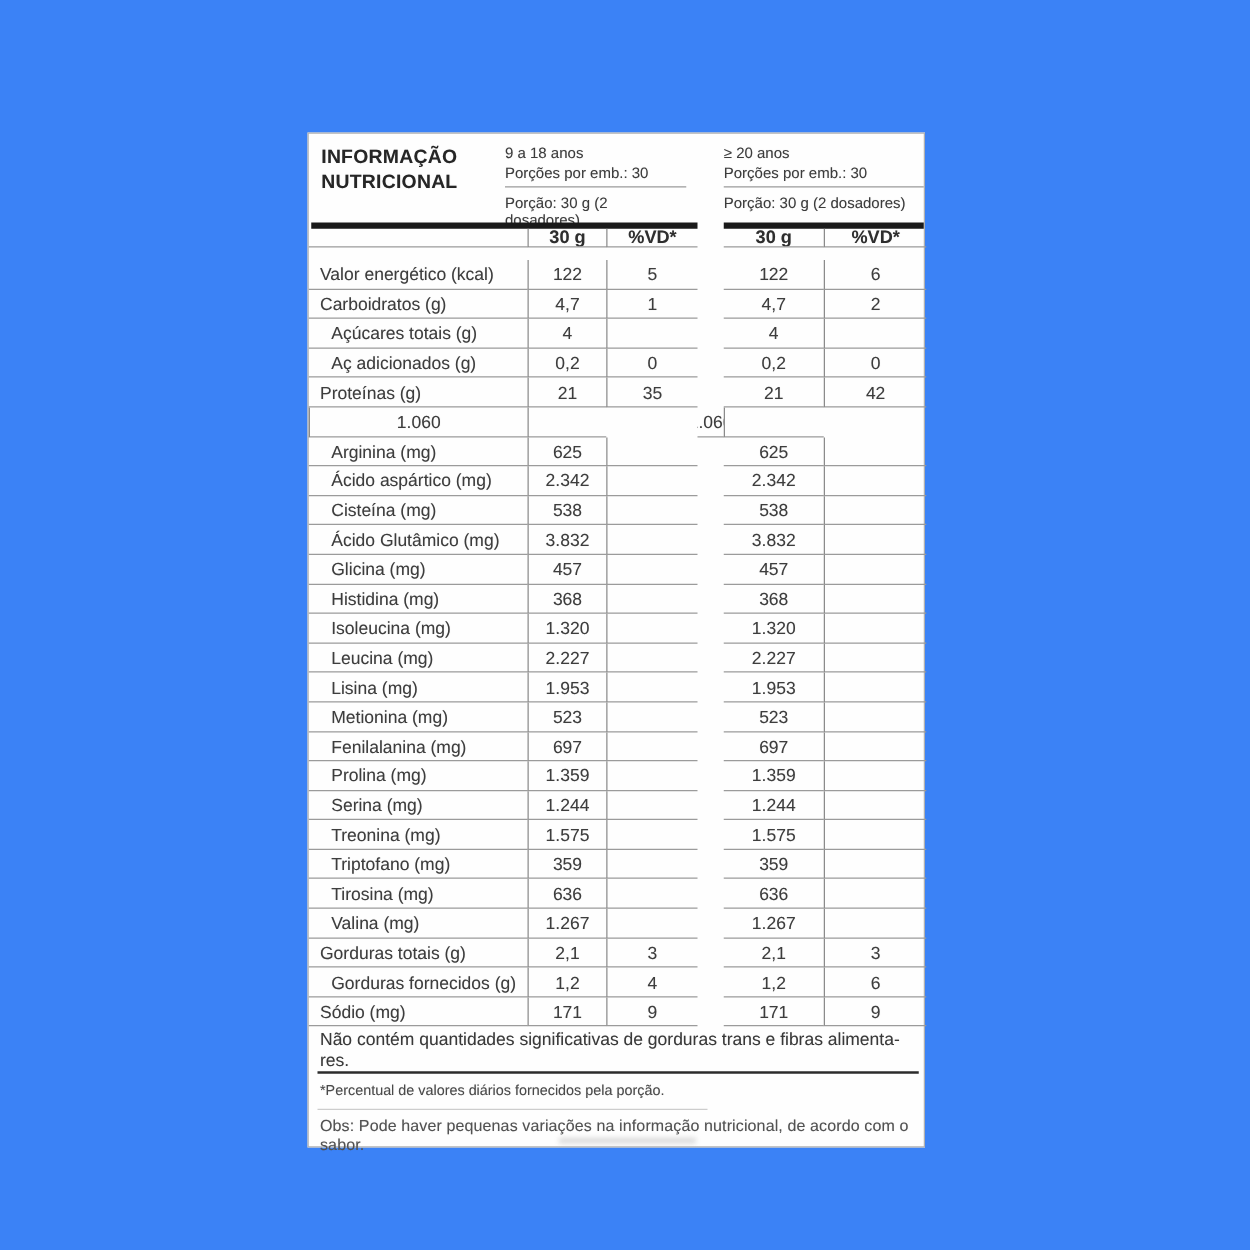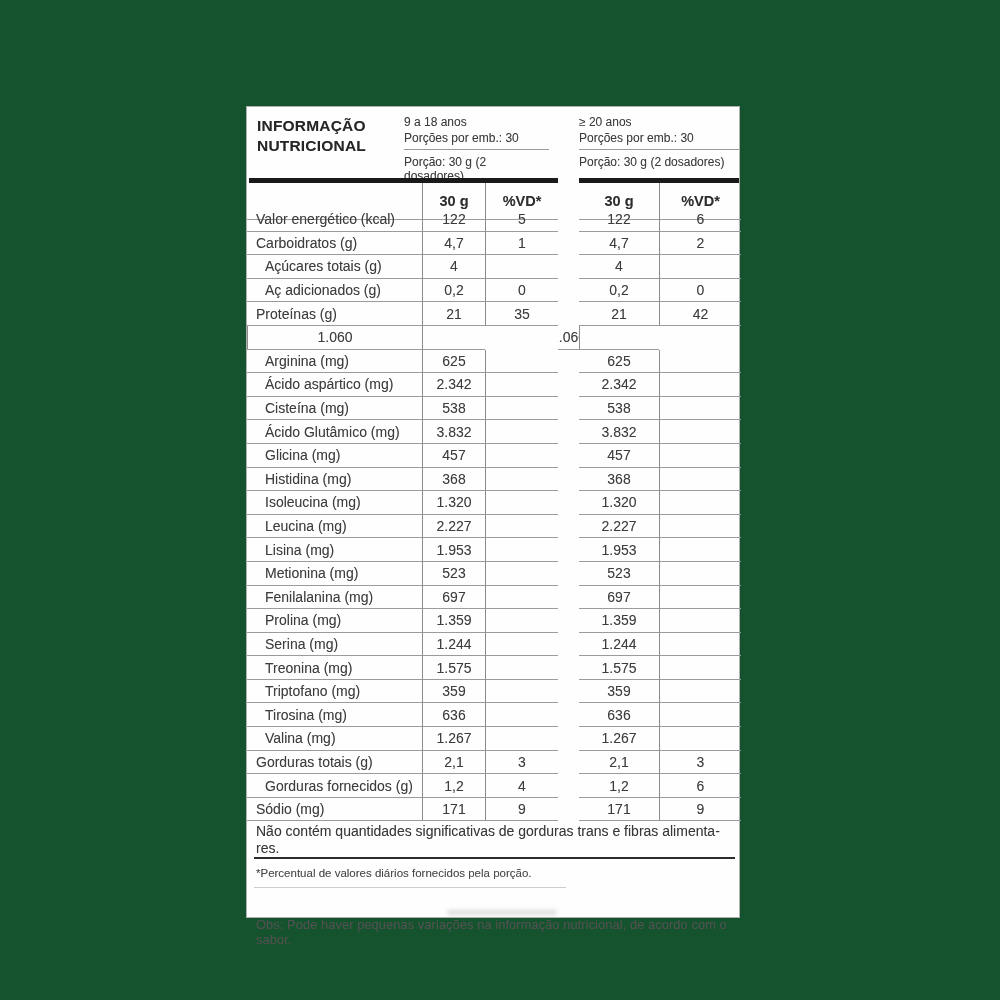--- a/index.html
+++ b/index.html
@@ -1,18 +1,18 @@
 <!DOCTYPE html>
 <html><head>
 <meta charset="utf-8">
 <style>
   * { margin:0; padding:0; box-sizing:border-box; }
   html,body { width:1000px; height:1000px; background:#ffffff;
     font-family:"Liberation Sans", sans-serif; color:#3d3d3d; }
-  .canvas { position:relative; width:1000px; height:1000px; background:#14532d; overflow:hidden; }
+  .canvas { position:relative; width:1000px; height:1000px; background:#3b82f6; overflow:hidden; }
 
   .sheet { position:absolute; left:246px; top:106px; width:494px; height:812px;
     background:#fefefe; border:1px solid #b0b0b0;
     text-shadow:0 0 0.6px rgba(80,80,80,0.35); }
 
   .title { position:absolute; left:10px; top:9px; width:160px;
     font-size:15.5px; font-weight:bold; color:#262626; line-height:1.32; letter-spacing:0.2px; }
 
   .ghead { position:absolute; top:8px; font-size:12px; color:#3c3c3c; line-height:14px; }
   .ghead .age { display:block; margin-bottom:2px; }
@@ -20,21 +20,21 @@
   .ghead .gline { display:block; height:1px; background:#9a9a9a; margin:0 0 5px 0; }
   .ghead .portion { display:block; }
   .ghead-1 { left:157px; width:145px; }
   .ghead-2 { left:332px; width:160px; }
 
   .bar { position:absolute; top:71px; height:5px; background:#1a1a1a; }
   .bar-1 { left:2px; width:309px; }
   .bar-2 { left:332px; width:160px; }
 
   .grid { display:grid; grid-template-columns:175px 63px 73px 21px 80px 82px; }
-  .colhead { position:absolute; left:0; top:76px; width:494px; height:37px; }
+  .colhead { position:absolute; left:0; top:76px; width:494px; height:15px; }
   .colhead .cell { font-weight:bold; color:#2e2e2e; font-size:14.5px; }
 
   .rows { position:absolute; left:0; top:101px; width:494px;text-align:right; }
   .trow { height:23.6px; }
 
   .cell { display:flex; align-items:center; justify-content:center;
     font-size:14px; color:#3d3d3d; overflow:hidden; white-space:nowrap;
     border-bottom:1px solid #9b9b9b; height:100%; }
   .cell.label { justify-content:flex-start; padding-left:9px; }
   .cell.label.indent { padding-left:18px; }
@@ -42,21 +42,21 @@
   .b-left { border-left:1px solid #8b8b8b; }
 
   .note1 { position:absolute; left:9px; top:716px; width:478px;
     font-size:14px; color:#393939; line-height:1.18; }
   .note1 span { display:block; }
   .darkline { position:absolute; left:7px; top:750px; width:481px; height:2px; background:#2c2c2c; }
   .note2 { position:absolute; left:9px; top:760px; width:478px;
     font-size:11.5px; color:#4a4a4a; }
   .faintline { position:absolute; left:7px; top:780px; width:312px; height:1px; background:#cdcdcd; }
   .note3 { position:absolute; left:9px; top:786px; width:480px;
-    font-size:12.8px; color:#525252; letter-spacing:0.1px;margin-top:24px; }
+    font-size:12.8px; color:#525252; letter-spacing:0.1px; }
   .smudge { position:absolute; left:200px; top:803px; width:110px; height:5px;
     background:#b5b5b5; opacity:0.45; filter:blur(2px); border-radius:2px; }
 </style>
 </head>
 <body>
 
 <div class="canvas">
   <div class="sheet">
 
     <div class="title">INFORMAÇÃO NUTRICIONAL</div>

